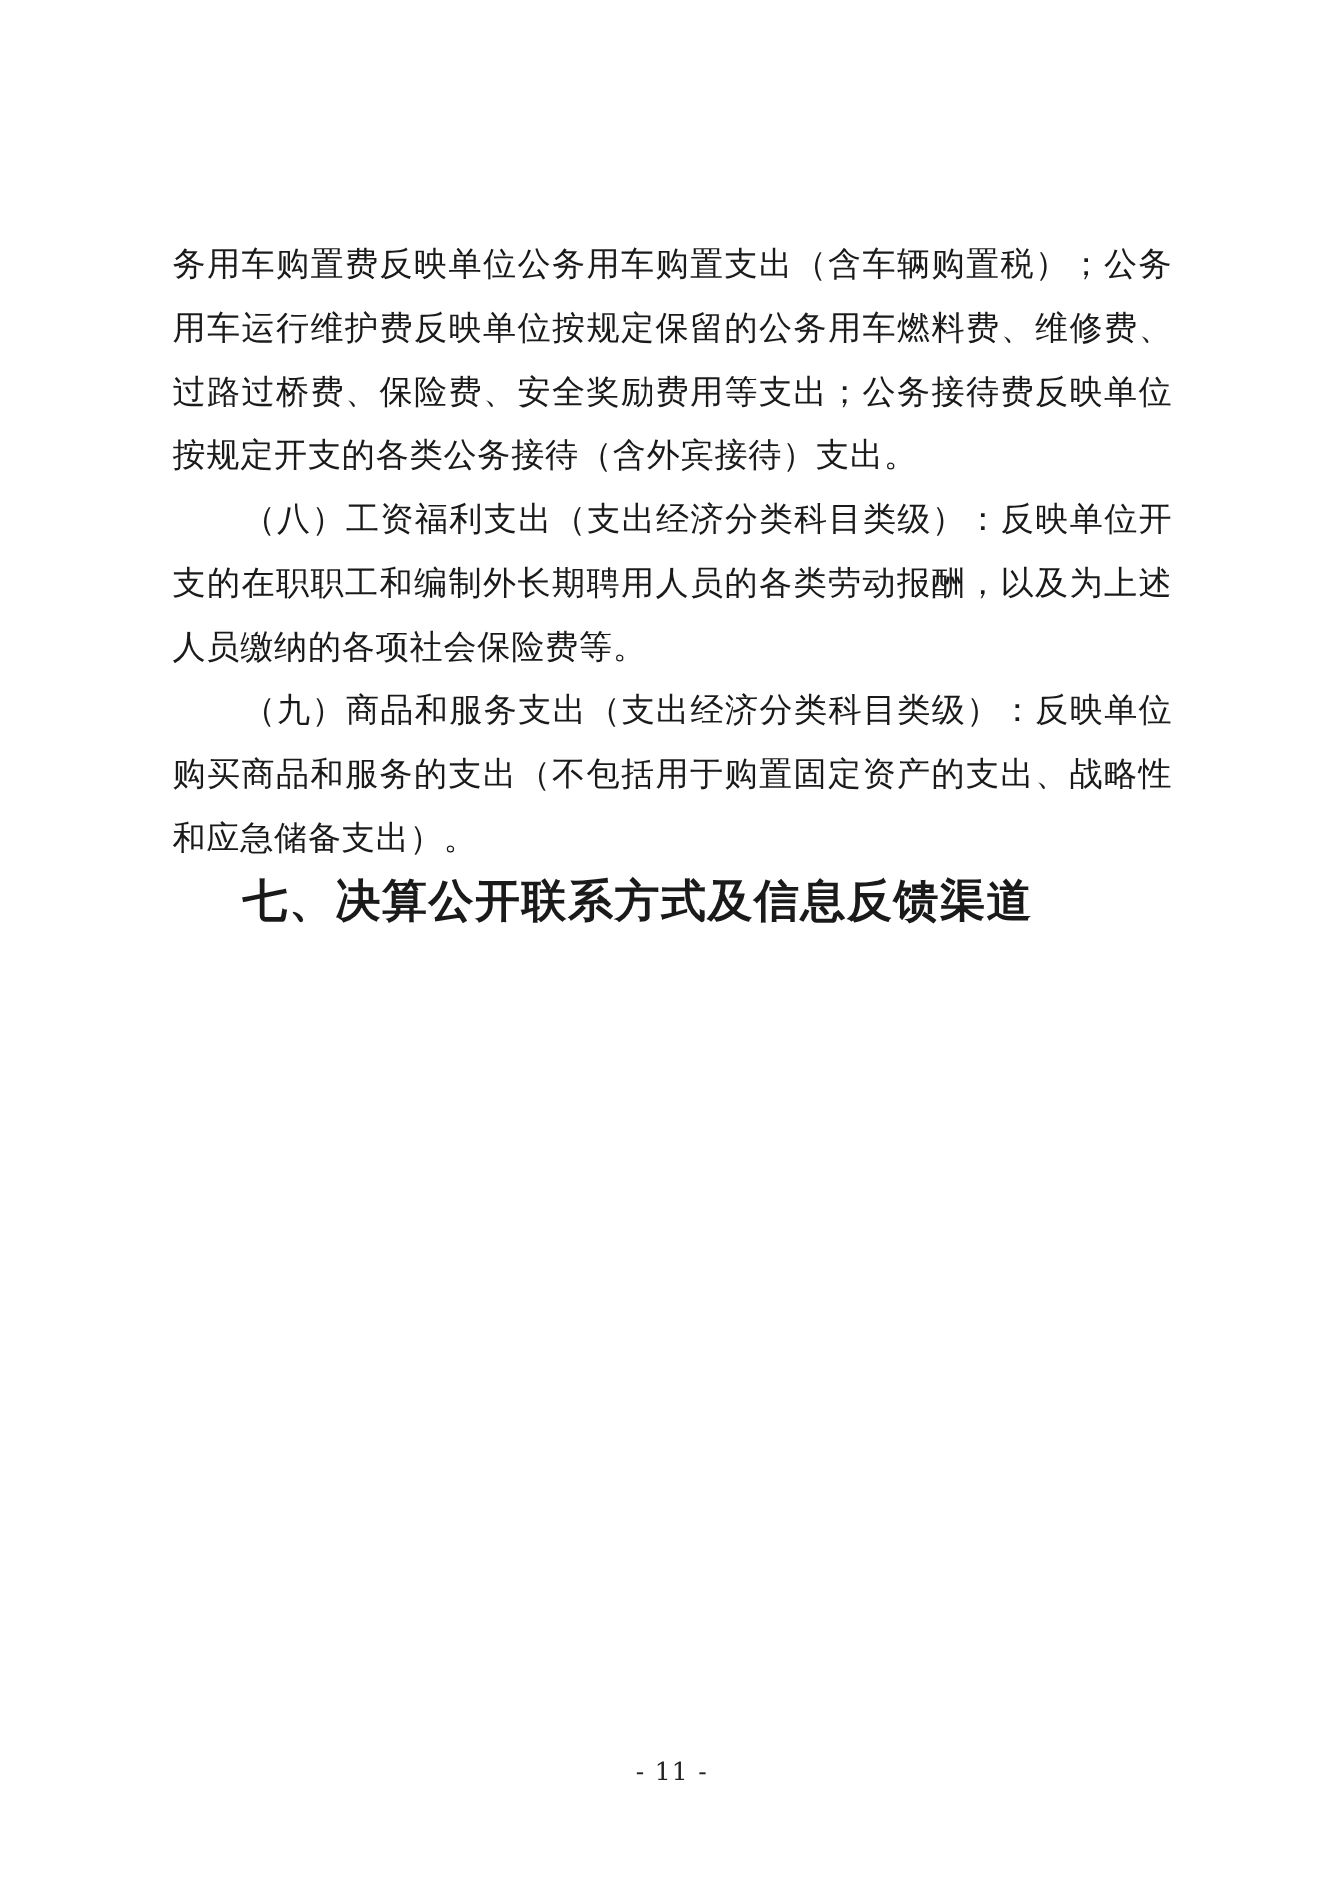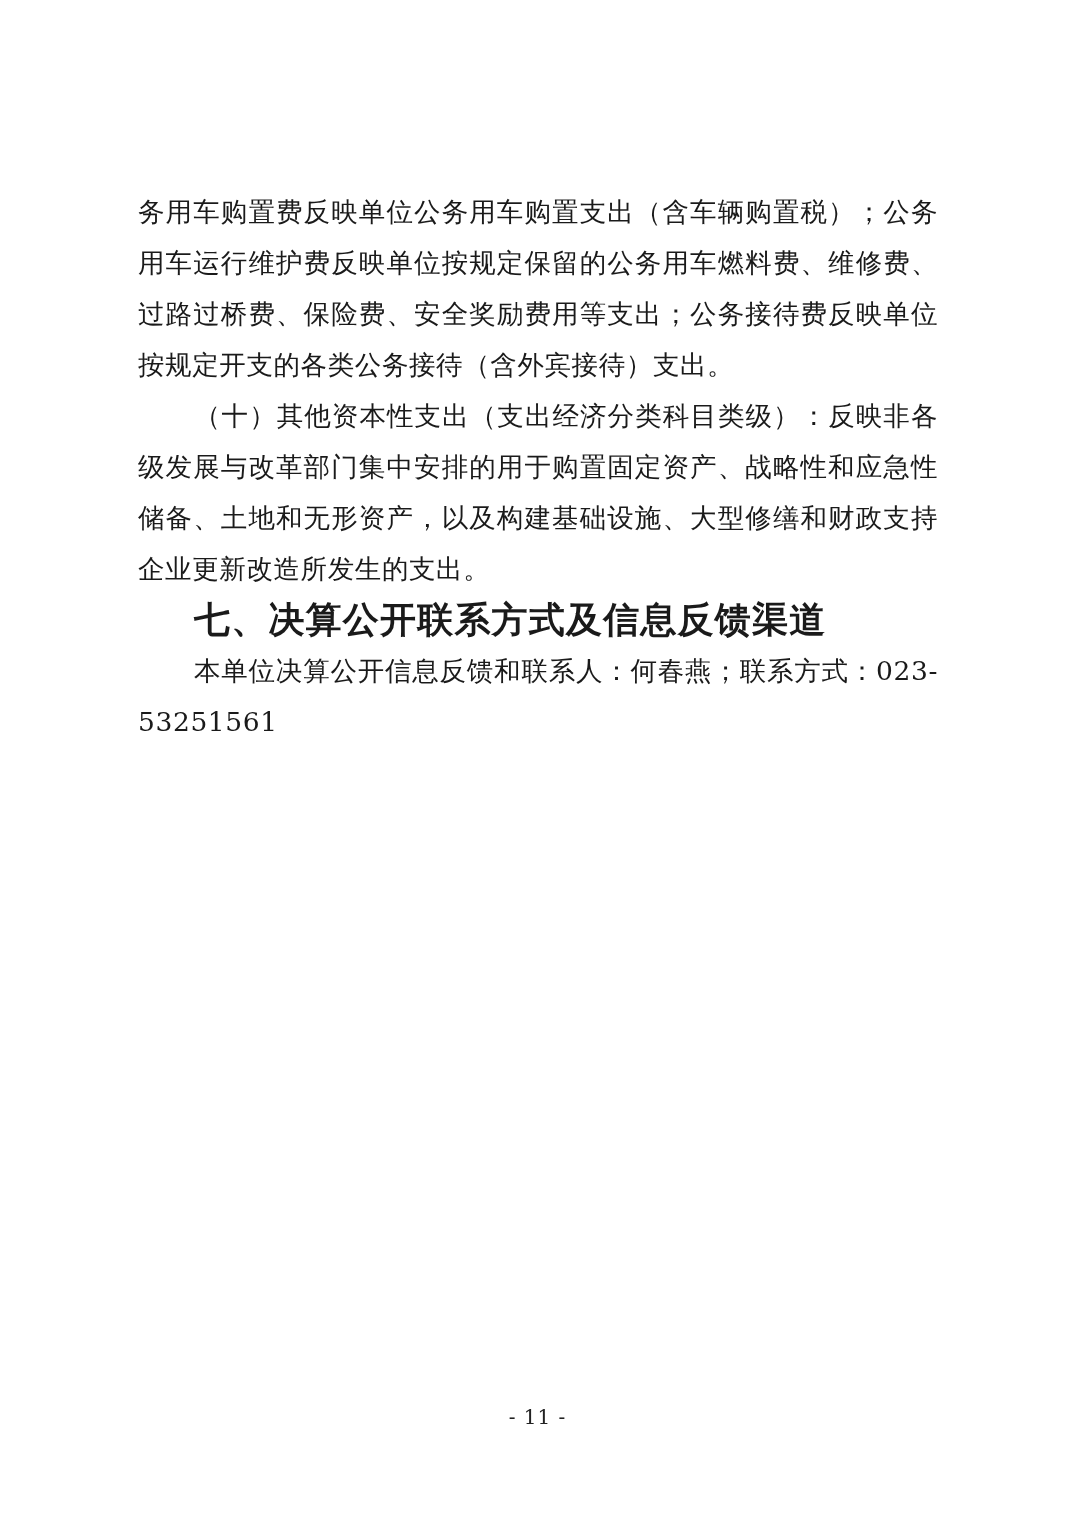--- a/index.html
+++ b/index.html
@@ -57,24 +57,24 @@
 </style>
 </head>
 <body>
 
 <div class="page">
   <div class="content">
 
     <p class="para">务用车购置费反映单位公务用车购置支出（含车辆购置税）；公务用车运行维护费反映单位按规定保留的公务用车燃料费、维修费、过路过桥费、保险费、安全奖励费用等支出；公务接待费反映单位按规定开支的各类公务接待（含外宾接待）支出。</p>
 
 
+    <p class="para indent">（八）工资福利支出（支出经济分类科目类级）：反映单位开支的在职职工和编制外长期聘用人员的各类劳动报酬，以及为上述人员缴纳的各项社会保险费等。</p>
 
+    <p class="para indent">（九）商品和服务支出（支出经济分类科目类级）：反映单位购买商品和服务的支出（不包括用于购置固定资产的支出、战略性和应急储备支出）。</p>
 
-    <p class="para indent">（十）其他资本性支出（支出经济分类科目类级）：反映非各级发展与改革部门集中安排的用于购置固定资产、战略性和应急性储备、土地和无形资产，以及构建基础设施、大型修缮和财政支持企业更新改造所发生的支出。</p>
 
     <h2 class="heading">七、决算公开联系方式及信息反馈渠道</h2>
 
-    <p class="para indent">本单位决算公开信息反馈和联系人：何春燕；联系方式：023-53251561</p>
 
   </div>
 
   <div class="footer">- 11 -</div>
 </div>
 
 </body></html>

